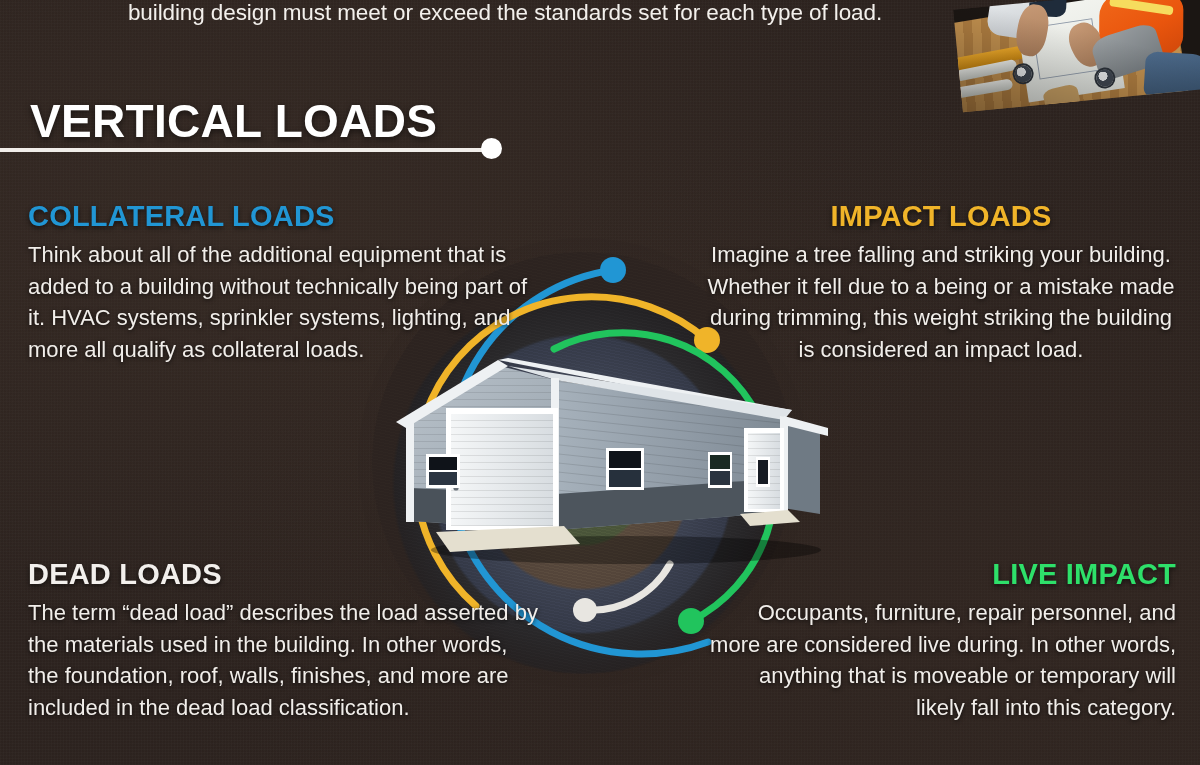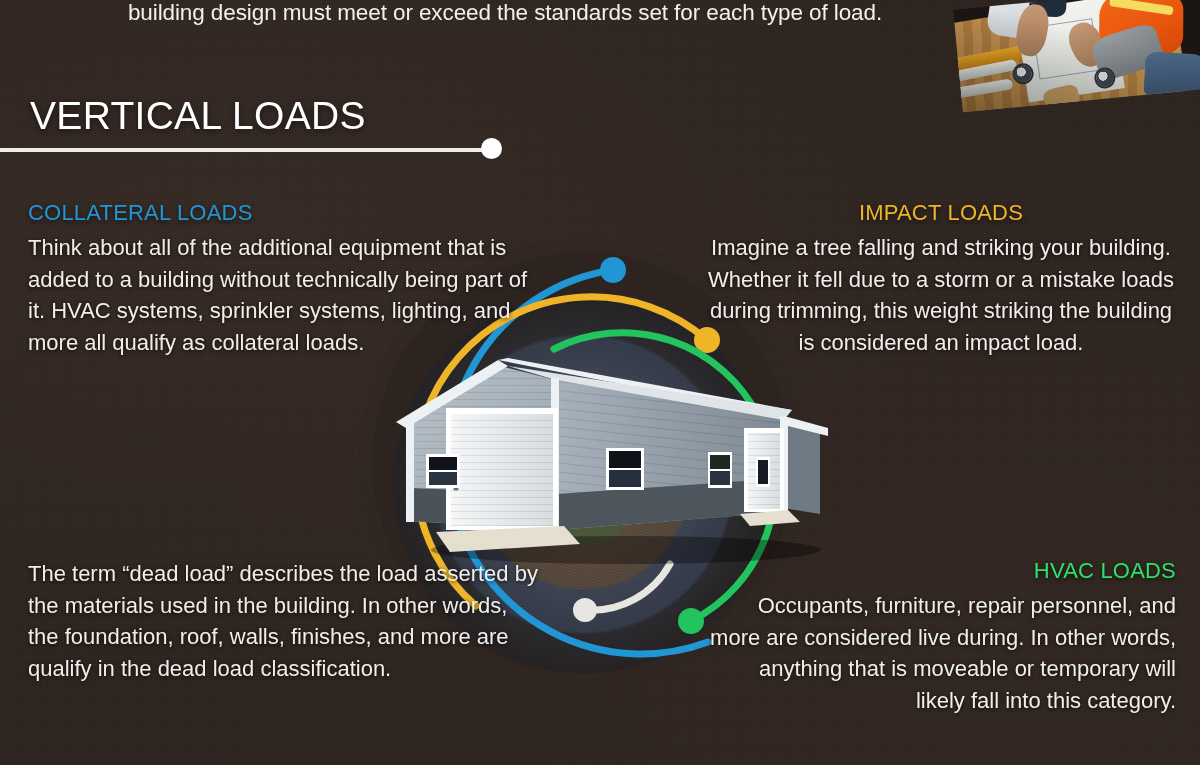--- a/index.html
+++ b/index.html
@@ -180,22 +180,22 @@
     position: absolute;
     inset: 0;
     background: linear-gradient(200deg, rgba(0,0,0,0) 40%, rgba(0,0,0,0.35) 100%);
   }
 
   
   #section-title {
     position: absolute;
     left: 30px;
     top: 94px;
-    font-size: 39px;
-    font-weight: normal;
+    font-size: 46px;
+    font-weight: bold;
     letter-spacing: 0.3px;
     color: #ffffff;
     text-shadow: 0 2px 6px rgba(0,0,0,0.55);
   }
   #title-rule {
     position: absolute;
     left: 0;
     top: 148px;
     width: 487px;
     height: 4px;
@@ -255,22 +255,22 @@
     left: 30px;
     top: 98px;
     width: 452px;
     height: 228px;
   }
 
   
   .block { position: absolute; }
   .block h2 {
     margin: 0 0 6px 0;
-    font-size: 22px;
-    font-weight: normal;
+    font-size: 29px;
+    font-weight: bold;
     letter-spacing: 0.2px;
     text-shadow: 0 2px 5px rgba(0,0,0,0.6);
   }
   .block p {
     margin: 0;
     font-size: 22px;
     line-height: 31.5px;
     color: #f1eeea;
     text-shadow: 0 1px 4px rgba(0,0,0,0.75);
   }
@@ -415,25 +415,26 @@
     </svg>
   </div>
 
   <div class="block" id="block-collateral">
     <h2>COLLATERAL LOADS</h2>
     <p>Think about all of the additional equipment that is added to a building without technically being part of it. HVAC systems, sprinkler systems, lighting, and more all qualify as collateral loads.</p>
   </div>
 
   <div class="block" id="block-impact">
     <h2>IMPACT LOADS</h2>
-    <p>Imagine a tree falling and striking your building. Whether it fell due to a storm or a mistake loads during trimming, this weight striking the building is considered an impact load.</p>
+    <p>Imagine a tree falling and striking your building. Whether it fell due to a being or a mistake made during trimming, this weight striking the building is considered an impact load.</p>
   </div>
 
   <div class="block" id="block-dead">
-    <p>The term “dead load” describes the load asserted by the materials used in the building. In other words, the foundation, roof, walls, finishes, and more are qualify in the dead load classification.</p>
+    <h2>DEAD LOADS</h2>
+    <p>The term “dead load” describes the load asserted by the materials used in the building. In other words, the foundation, roof, walls, finishes, and more are included in the dead load classification.</p>
   </div>
 
   <div class="block" id="block-live">
-    <h2>HVAC LOADS</h2>
+    <h2>LIVE IMPACT</h2>
     <p>Occupants, furniture, repair personnel, and more are considered live during. In other words, anything that is moveable or temporary will likely fall into this category.</p>
   </div>
 
 </div>
 
 </body></html>

